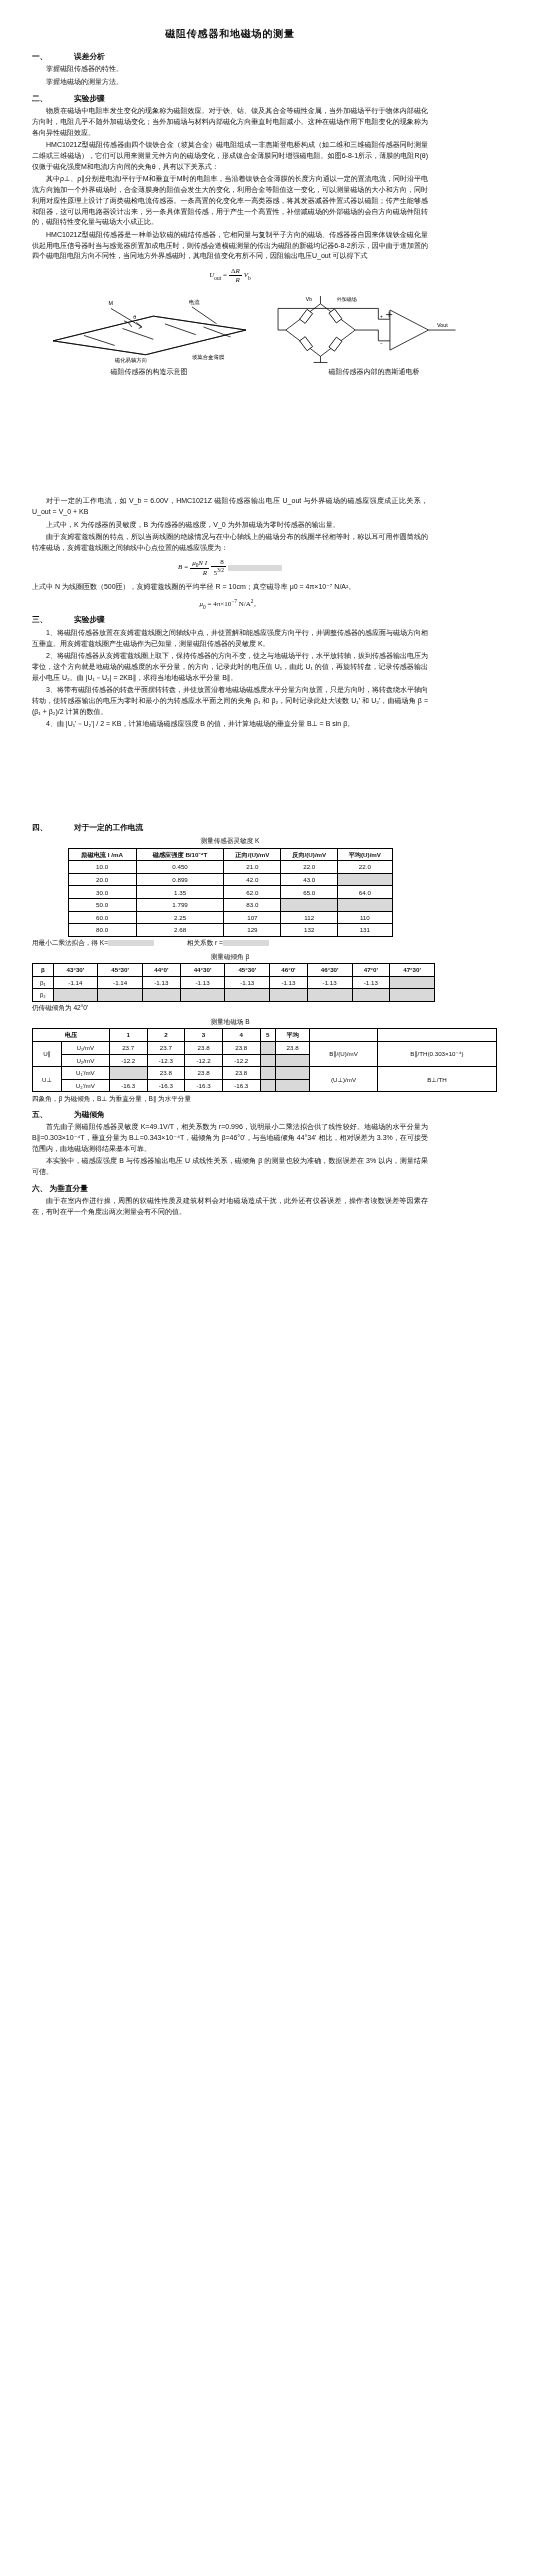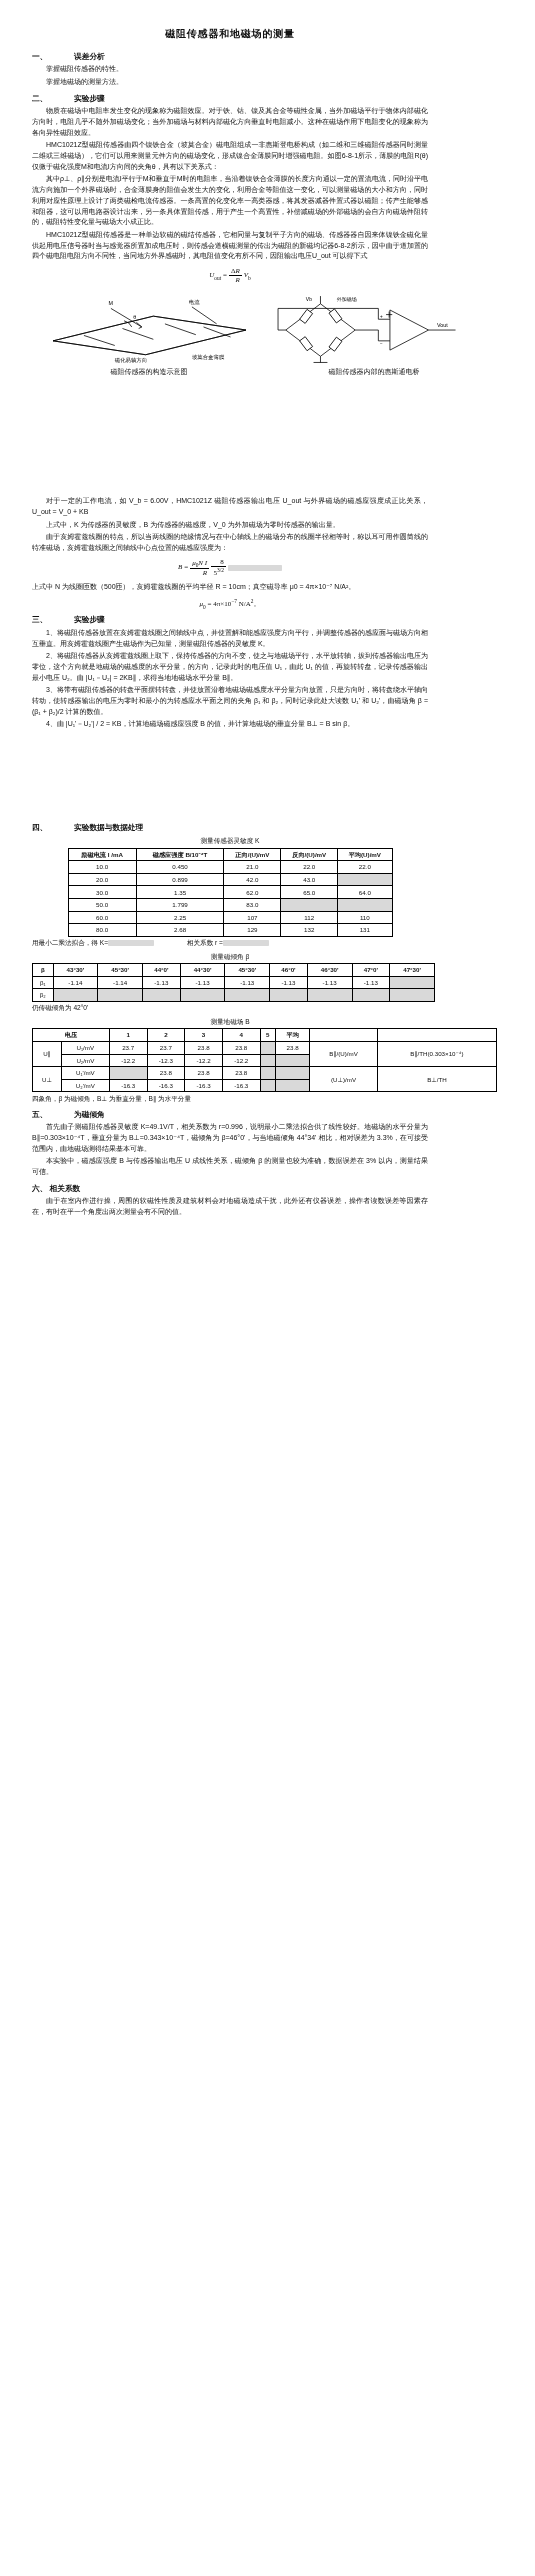--- a/index.html
+++ b/index.html
@@ -144,21 +144,21 @@
     <span class="num">三、</span><span class="nm">实验步骤</span>
   </div>
   <p class="t">1、将磁阻传感器放置在亥姆霍兹线圈之间轴线中点，并使置解和能感应强度方向平行，并调整传感器的感应面与磁场方向相互垂直。用亥姆霍兹线圈产生磁场作为已知量，测量磁阻传感器的灵敏度 K。</p>
   <p class="t">2、将磁阻传感器从亥姆霍兹线圈上取下，保持传感器的方向不变，使之与地磁场平行，水平放转轴，拔到传感器输出电压为零位，这个方向就是地磁场的磁感度的水平分量，的方向，记录此时的电压值 U₁，由此 U₁ 的值，再旋转转盘，记录传感器输出最小电压 U₂。由 |U₁－U₂| = 2KB∥，求得当地地磁场水平分量 B∥。</p>
   <p class="t">3、将带有磁阻传感器的转盘平面摆转转盘，并使放置沿着地磁场磁感度水平分量方向放置，只是方向时，将转盘绕水平轴向转动，使转感器输出的电压为零时和最小的为转感应水平面之间的夹角 β₁ 和 β₂，同时记录此处大读数 U₁' 和 U₂'，由磁场角 β = (β₁ + β₂)/2 计算的数值。</p>
   <p class="t">4、由 |U₁'－U₂'| / 2 = KB，计算地磁场磁感应强度 B 的值，并计算地磁场的垂直分量 B⊥ = B sin β。</p>
 
   <div style="height:85px"></div>
 
   <div class="sec-head">
-    <span class="num">四、</span><span class="nm">实验数据与数据处理</span>
+    <span class="num">四、</span><span class="nm">对于一定的工作电流</span>
   </div>
 
   <div class="tbl-title">测量传感器灵敏度 K</div>
   <table class="tbl" style="width:325px;margin:1.5px auto 0 auto;">
     <thead>
       <tr>
         <th>励磁电流 I /mA</th>
         <th>磁感应强度 B/10⁻⁴T</th>
         <th>正向/(U)/mV</th>
         <th>反向/(U)/mV</th>
@@ -317,18 +317,18 @@
   </tbody>
       </table>
   <div class="note">四象角，β 为磁倾角，B⊥ 为垂直分量，B∥ 为水平分量</div>
 
   <div class="sec-head">
     <span class="num">五、</span><span class="nm">为磁倾角</span>
   </div>
   <p class="t">首先由子测磁阻传感器灵敏度 K=49.1V/T，相关系数为 r=0.996，说明最小二乘法拟合供了线性较好。地磁场的水平分量为 B∥=0.303×10⁻⁴T，垂直分量为 B⊥=0.343×10⁻⁴T，磁倾角为 β=46°0'，与当地磁倾角 44°34' 相比，相对误差为 3.3%，在可接受范围内，由地磁场测得结果基本可靠。</p>
   <p class="t">本实验中，磁感应强度 B 与传感器输出电压 U 成线性关系，磁倾角 β 的测量也较为准确，数据误差在 3% 以内，测量结果可信。</p>
 
-  <div class="sec-head">六、    相关系数</div>
+  <div class="sec-head">六、    为垂直分量</div>
   <p class="t">由于在室内作进行操，周围的软磁性性质及建筑材料会对地磁场造成干扰，此外还有仪器误差，操作者读数误差等因素存在，有时在平一个角度出两次测量会有不同的值。</p>
 
 </div>
 </div>
 
 
 </body></html>

